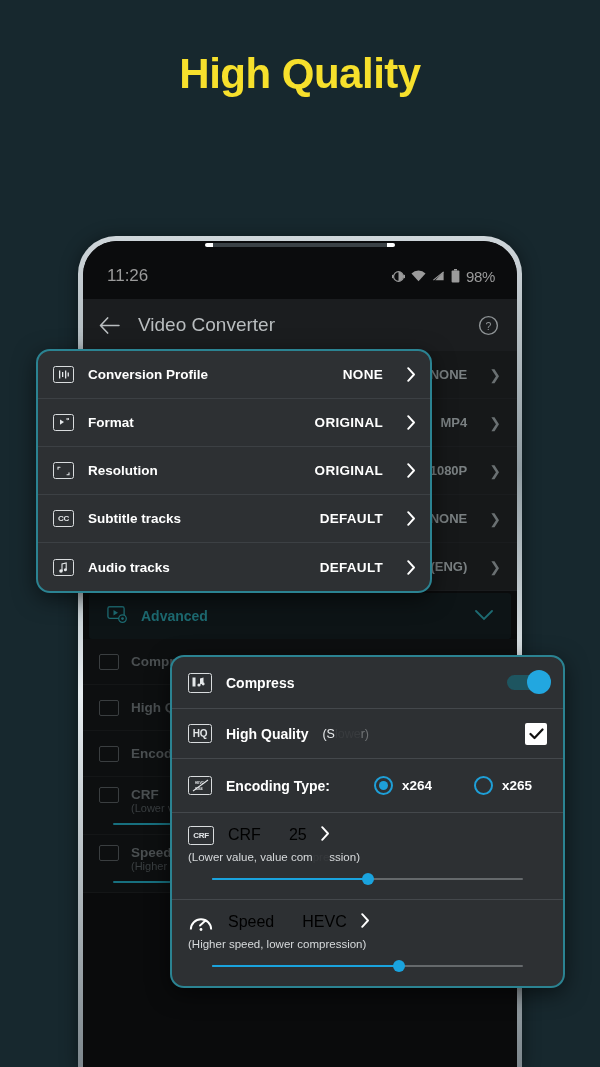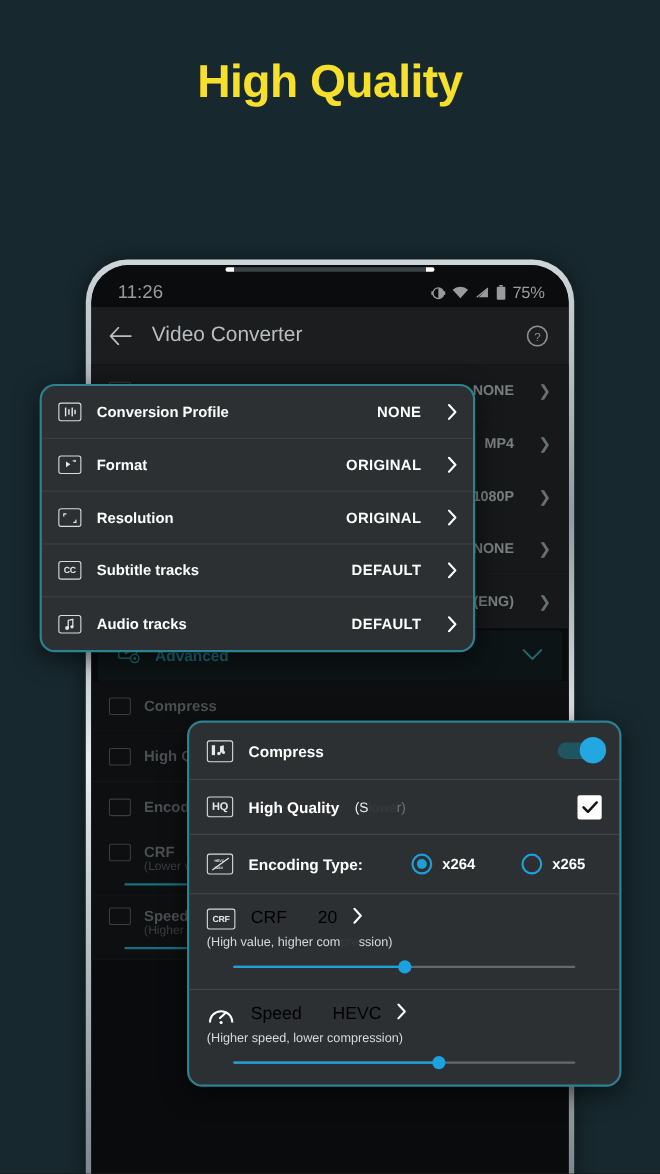--- a/index.html
+++ b/index.html
@@ -58,21 +58,21 @@
     top: 2px; left: 50%;
     transform: translateX(-50%);
     width: 190px; height: 4px;
     background: linear-gradient(90deg,#ffffff 0 8px,#3b4246 8px calc(100% - 8px),#ffffff calc(100% - 8px) 100%);
     border-radius: 2px;
     z-index: 5;
   }
 
   
   .statusbar {
-    height: 38px;
+    height: 58px;
     display: flex;
     align-items: center;
     justify-content: space-between;
     padding: 12px 22px 0 24px;
     background: #0b0c0d;
   }
   .status-time { color: #9b9b9b; font-size: 17px; }
   .status-icons {
     display: flex; align-items: center; gap: 6px;
     color: #9b9b9b; font-size: 14px;
@@ -277,21 +277,21 @@
               <path d="M12.5 1.5v9h-9z" fill="#9b9b9b"></path>
               <path d="M12.5 1.5l-11 9" stroke="#9b9b9b" stroke-width="1.2" fill="none"></path>
             </svg>
         </span>
         <span>
           <svg width="9" height="14" viewBox="0 0 9 14">
               <rect x="3" y="0" width="3" height="1.6" fill="#9b9b9b"></rect>
               <rect x="0.6" y="1.6" width="7.8" height="12" rx="1" fill="#9b9b9b"></rect>
             </svg>
         </span>
-        <span class="status-batt">75%</span>
+        <span class="status-batt">98%</span>
       </div>
     </div>
 
     <div class="appbar">
       <span>
         <svg width="21" height="17" viewBox="0 0 22 18">
             <path d="M9 1L1.5 9 9 17M1.5 9H21" stroke="#b9bdbf" stroke-width="1.7" fill="none" stroke-linecap="round" stroke-linejoin="round"></path>
           </svg>
       </span>
       <span class="title">Video Converter</span>
@@ -519,28 +519,28 @@
       <span class="radio"></span>
       <span class="rl">x265</span>
     </span>
   </div>
 
   <div class="c2block">
     <div class="c2head">
       <span class="ico ico-txt" style="width:26px;height:19px;font-size:8px">CRF</span>
       <span class="lbl">CRF</span>
       <span class="grow"></span>
-      <span class="val">20</span>
+      <span class="val">25</span>
       <span class="chev">
         <svg width="9" height="15" viewBox="0 0 9 15">
             <path d="M1.2 1.2L7 7.5l-5.8 6.3" stroke="#fff" stroke-width="1.9" fill="none" stroke-linecap="round" stroke-linejoin="round"></path>
           </svg>
       </span>
     </div>
-    <div class="c2sub"><span>(High value, higher com</span><span class="fade0">pre</span><span>ssion)</span></div>
+    <div class="c2sub"><span>(Lower value, value com</span><span class="fade0">pre</span><span>ssion)</span></div>
     <div class="slider">
       <span class="track"></span>
       <span class="fill" id="crf-fill" style="width: 50%;"></span>
       <span class="thumb" id="crf-thumb" style="left: 50%;"></span>
     </div>
   </div>
 
   <div class="c2block">
     <div class="c2head">
       <span class="ico" style="width:26px;height:19px;border:none">

